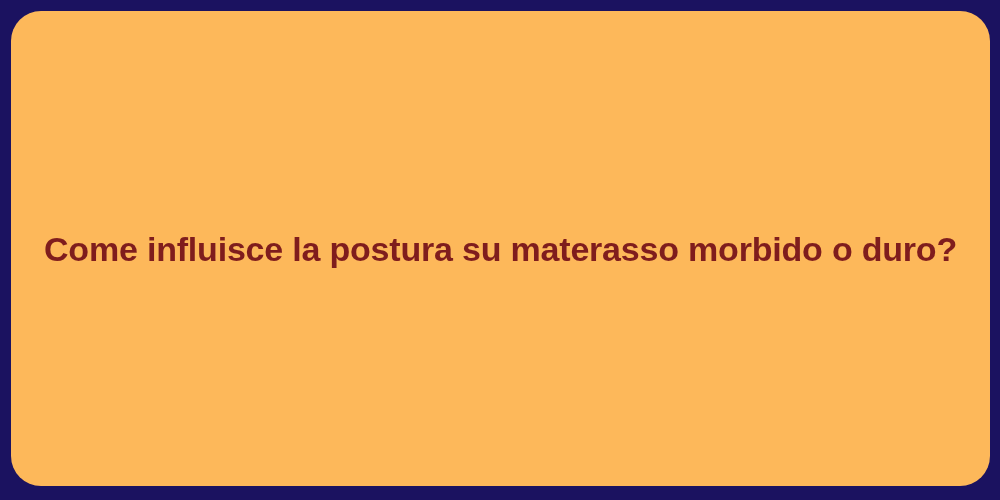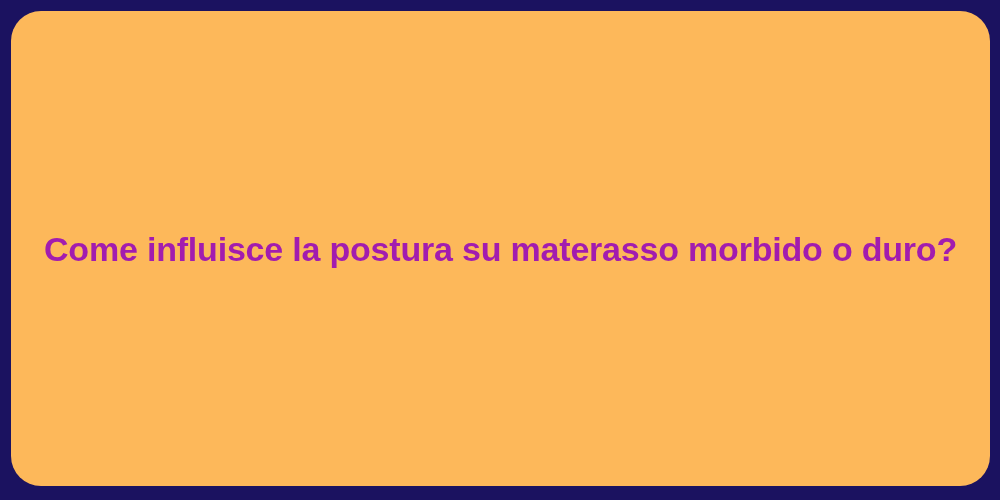--- a/index.html
+++ b/index.html
@@ -32,21 +32,21 @@
     background: #FDB85A;
     border-radius: 30px;
     display: flex;
     align-items: center;
     justify-content: center;
     padding: 0 40px;
   }
 
   #headline {
     margin: 0;
-    color: #a21caf;
+    color: #7f1d1d;
     font-family: "Liberation Sans", sans-serif;
     font-weight: bold;
     font-size: 34px;
     line-height: 1.25;
     letter-spacing: -0.2px;
     text-align: center;
     white-space: nowrap;
     
     transform: translateY(1px);
   }

